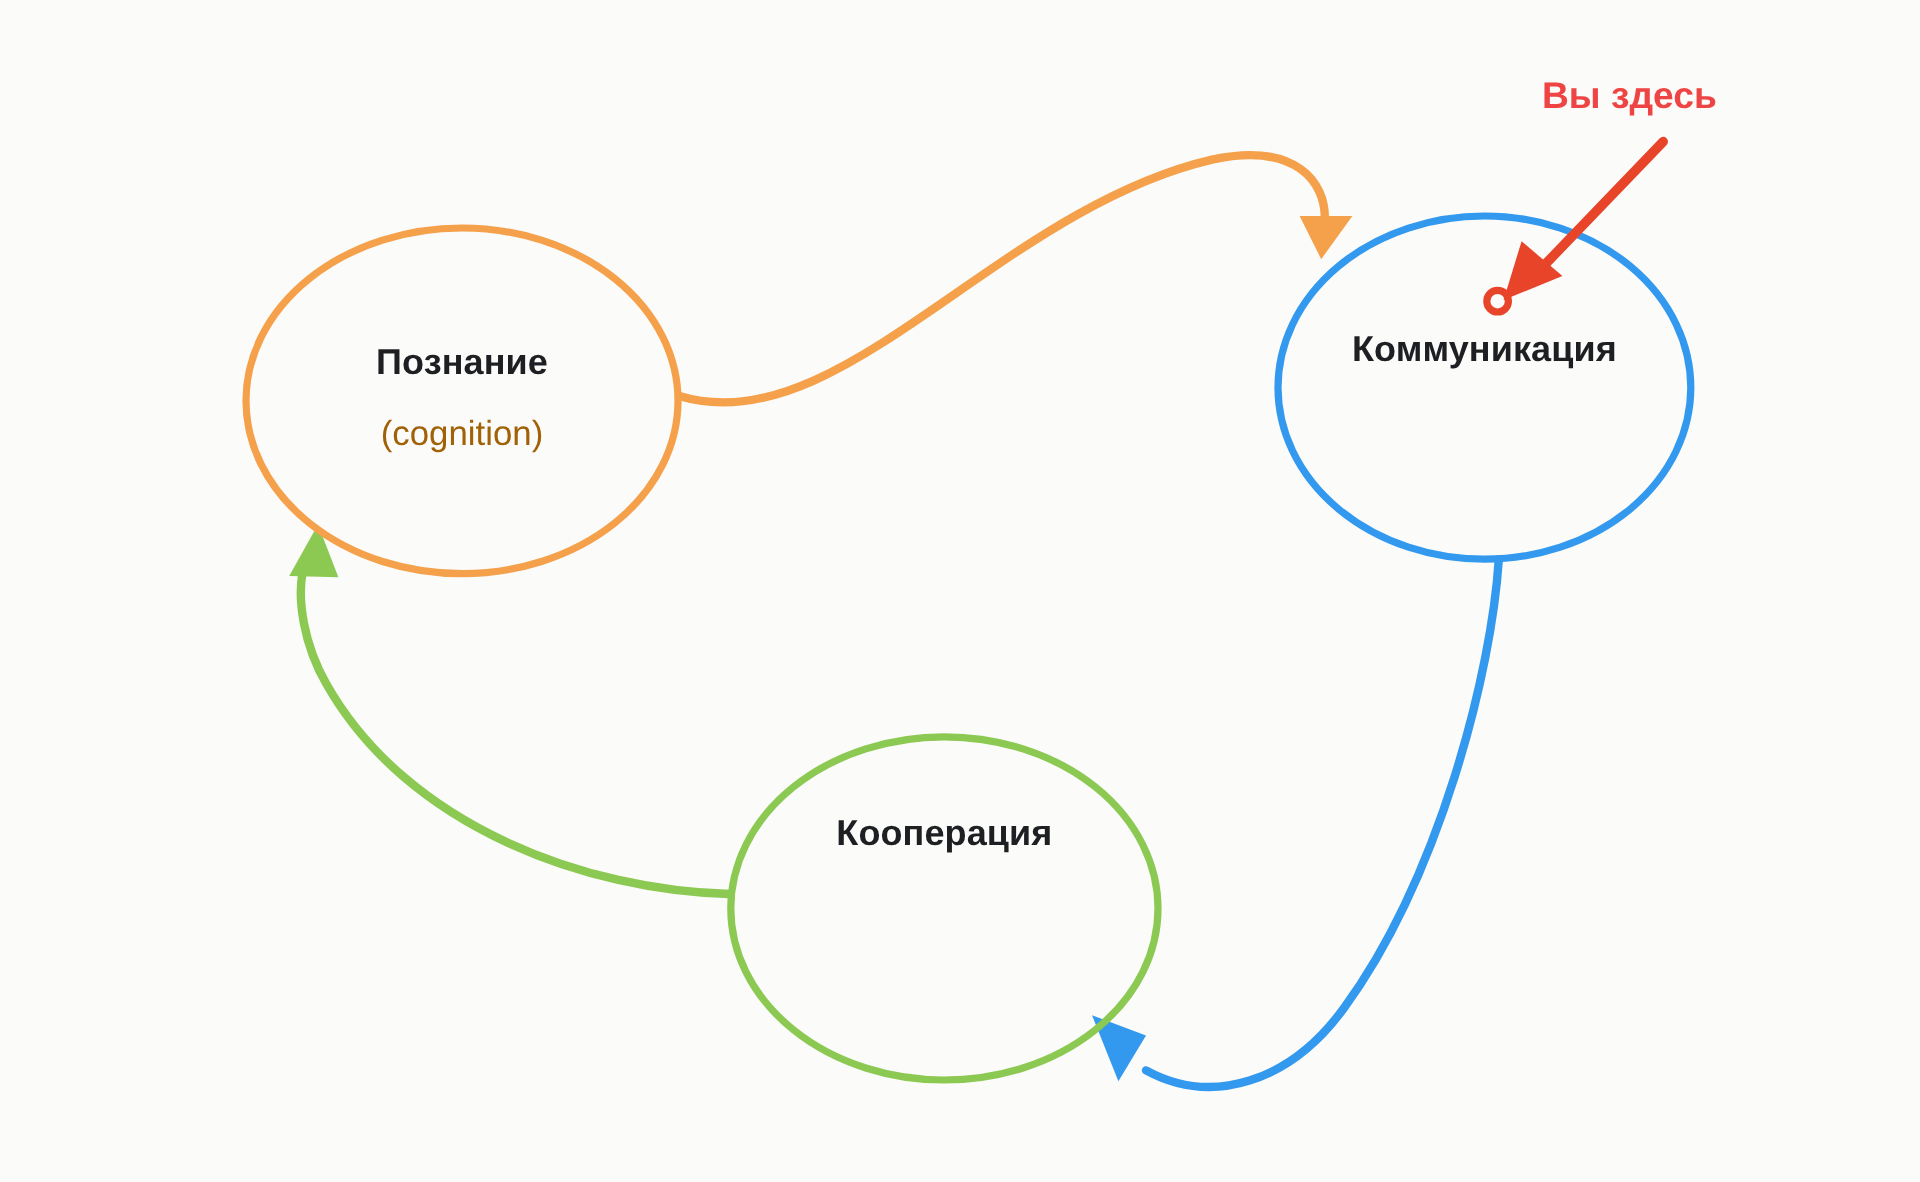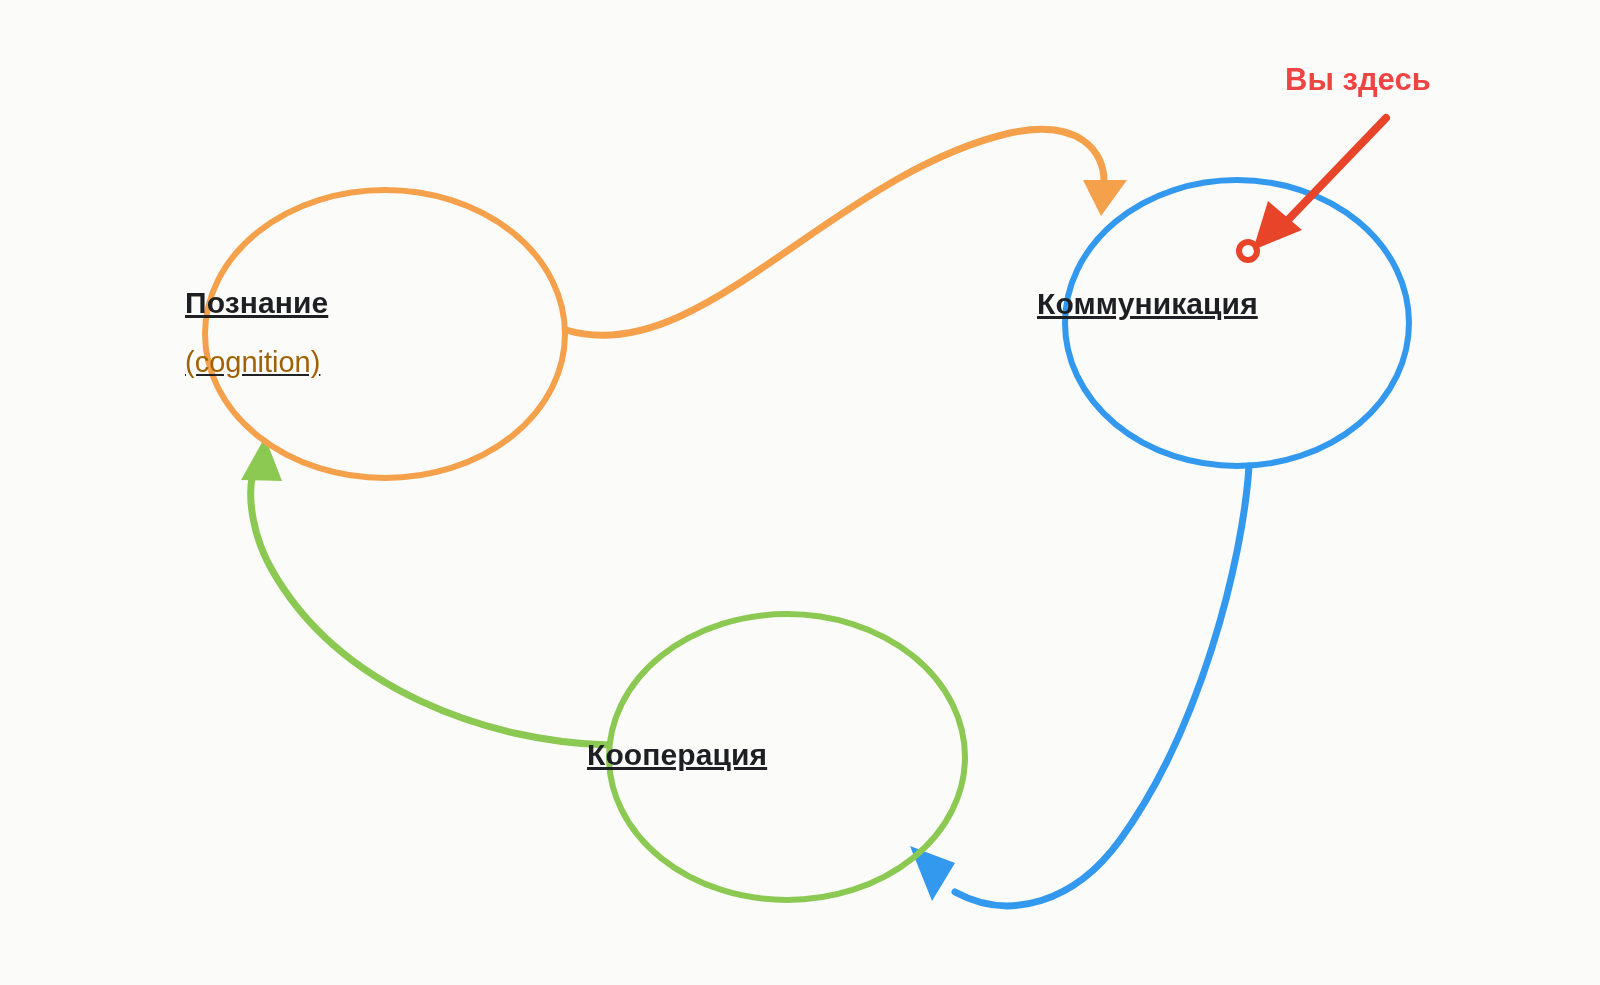--- a/index.html
+++ b/index.html
@@ -21,26 +21,25 @@
   #diagram-svg {
     position: absolute;
     left: 0;
     top: 0;
     width: 1600px;
     height: 985px;
     display: block;
   }
   .node-label {
     position: absolute;
-    text-align: left;
+    text-align: center;
     color: #1f2124;
     line-height: 1.18;
     pointer-events: none;
     white-space: nowrap;
-    text-decoration: underline;
   }
   .node-title {
     display: block;
     font-weight: bold;
     font-size: 30px;
     letter-spacing: 0.1px;
     color: #1d1f22;
   }
   .node-sub {
     display: block;
@@ -88,23 +87,23 @@
       <path d="M 1253 250 L 1268 201 L 1302 230 Z" fill="#e8442a"></path>
       <circle cx="1248" cy="251" r="9" fill="none" stroke="#e8442a" stroke-width="6"></circle>
     </g>
   </svg>
 
   <div class="node-label" style="left:185px; top:285px; width:400px;">
     <span class="node-title">Познание</span>
     <span class="node-sub">(cognition)</span>
   </div>
 
-  <div class="node-label" style="left:1037px; top:286px; width:400px;">
+  <div class="node-label" style="left:1037px; top:274px; width:400px;">
     <span class="node-title">Коммуникация</span>
   </div>
 
-  <div class="node-label" style="left:587px; top:737px; width:400px;">
+  <div class="node-label" style="left:587px; top:677px; width:400px;">
     <span class="node-title">Кооперация</span>
   </div>
 
   <div class="annotation-label" style="left:1285px; top:62px;">Вы здесь</div>
 
 </div>
 
 </body></html>

